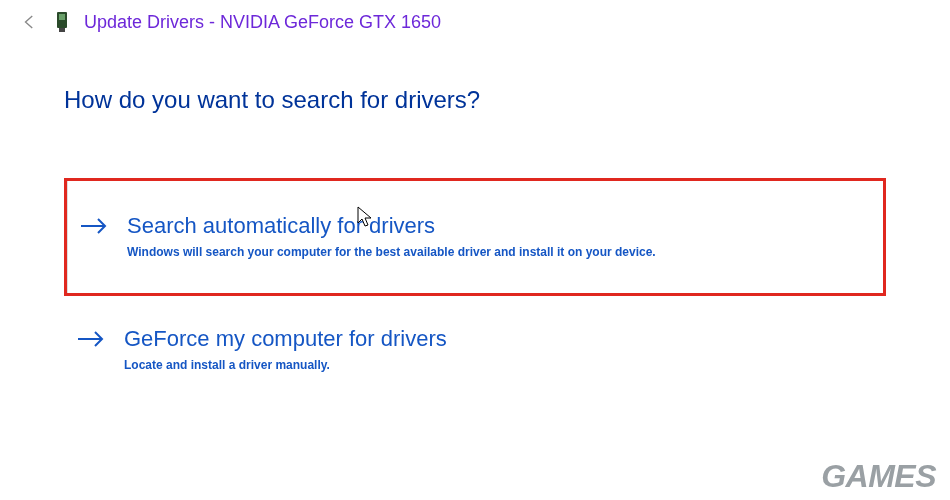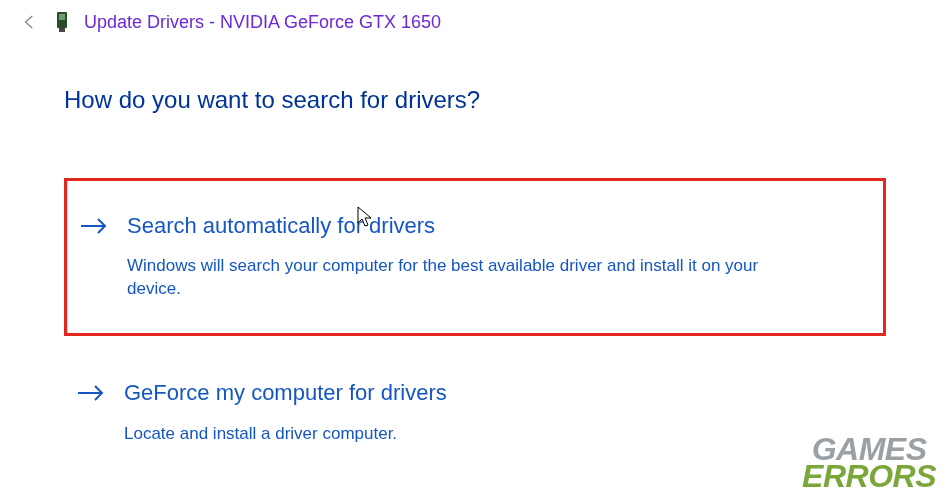--- a/index.html
+++ b/index.html
@@ -38,21 +38,21 @@
     }
     .question {
       color: #003399;
       font-size: 24px;
       font-weight: 400;
       margin-bottom: 64px;
     }
     .option-list {
       display: flex;
       flex-direction: column;
-      gap: 26px;
+      gap: 12px;
     }
     .option {
       display: flex;
       align-items: flex-start;
       gap: 18px;
       padding: 18px 18px 18px 4px;
       cursor: pointer;
     }
     .option.highlighted {
       border: 3px solid #e0281f;
@@ -68,23 +68,23 @@
     .option-arrow svg { width: 30px; height: 22px; stroke: #1556c4; stroke-width: 2; fill: none; }
     .option-text { flex: 1; }
     .option-title {
       color: #1556c4;
       font-size: 22px;
       font-weight: 400;
       line-height: 1.2;
     }
     .option-desc {
       color: #1556c4;
-      font-size: 17px;
-      font-weight: 400;
-      margin-top: 16px;
+      font-size: 12px;
+      font-weight: 700;
+      margin-top: 5px;
       line-height: 1.35;
       max-width: 640px;
     }
     .cursor {
       position: absolute;
       left: 357px;
       top: 206px;
       width: 18px; height: 24px;
       pointer-events: none;
     }
@@ -139,29 +139,28 @@
     </div>
 
     <div class="option">
       <div class="option-arrow">
         <svg viewBox="0 0 30 22">
             <path d="M2 11 L26 11 M19 4 L26 11 L19 18"></path>
           </svg>
       </div>
       <div class="option-text">
         <div class="option-title">GeForce my computer for drivers</div>
-        <div class="option-desc">Locate and install a driver computer.</div>
+        <div class="option-desc">Locate and install a driver manually.</div>
       </div>
     </div>
 
   </div>
 </div>
 
 <div class="cursor">
   <svg viewBox="0 0 18 24">
     <path d="M1 1 L1 17 L5 13 L8 20 L11 19 L8 12 L14 12 Z" fill="#fff" stroke="#000" stroke-width="1"></path>
   </svg>
 </div>
 
 <div class="watermark">
   <div class="wm-top">GAMES</div>
-  <div class="wm-bot">ERRORS</div>
 </div>
 
 </body></html>

